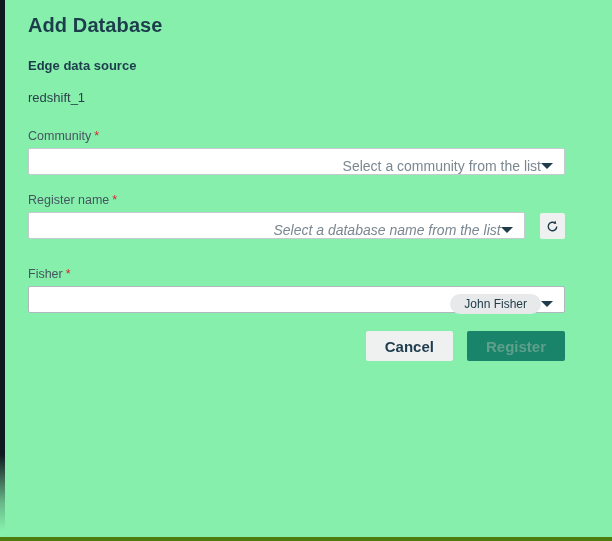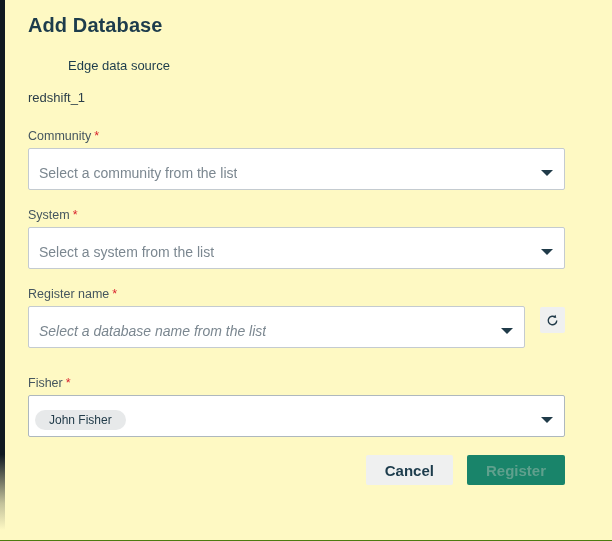--- a/index.html
+++ b/index.html
@@ -5,55 +5,55 @@
   * { margin: 0; padding: 0; box-sizing: border-box; }
   html, body { background: #ffffff; }
   body {
     width: 612px; height: 541px;
     font-family: "Liberation Sans", sans-serif;
     position: relative;
     overflow: hidden;
   }
   .page {
     position: absolute; inset: 0;
-    background: #fef9c3;
-    border-bottom: 1px solid #4d7c0f;
+    background: #86efac;
+    border-bottom: 4px solid #4d7c0f;
   }
   .left-strip {
     position: absolute; left: 0; top: 0;
     width: 5px; height: 541px;
     background: linear-gradient(to bottom, #101920 0%, #101920 84%, rgba(16,25,32,0.25) 93%, rgba(16,25,32,0) 98%);
   }
   .content {
     position: absolute; left: 28px; top: 14px; width: 537px;
   }
   .dialog-title {
     font-size: 20px; font-weight: 700; color: #1d3c4c;
     letter-spacing: 0.1px;
   }
   .edge-source { margin-top: 21px; }
   .edge-source-label {
-    font-size: 13px; font-weight: 400; color: #1d3c4c; margin-left: 40px;
+    font-size: 13px; font-weight: 700; color: #1d3c4c;
   }
   .edge-source-value {
     margin-top: 17px; font-size: 13px; color: #2b3e49;
   }
   .form-group { margin-top: 18px; }
   .form-group.first { margin-top: 24px; }
   .form-group.owner { margin-top: 28px; }
   .field-label {
     font-size: 12.5px; color: #45565f; margin-bottom: 5px;
   }
   .required-mark { color: #d9232e; margin-left: 3px; font-size: 12.5px; }
   .select-box {
-    height: 42px; width: 537px;
+    height: 27px; width: 537px;
     border: 1px solid #c4cbd0;
     border-radius: 2px;
     background: #ffffff;
-    display: flex; align-items: center; justify-content: space-between;
+    display: flex; align-items: center; justify-content: flex-end;
     padding: 8px 11px 0 10px;
     cursor: pointer;
   }
   .select-box.narrow { width: 509px; font-style: italic; }
   .select-box.owner-select { border-color: #aeb8be; padding-left: 6px; }
   .select-placeholder {
     font-size: 14px; color: #7b8790;
     white-space: nowrap; overflow: hidden;
   }
   .caret-down {
@@ -117,29 +117,20 @@
     <div class="form-group first">
       <div class="field-label">
         <span>Community</span><span class="required-mark">*</span>
       </div>
       <div class="select-box">
         <span class="select-placeholder">Select a community from the list</span>
         <span class="caret-down"></span>
       </div>
     </div>
 
-    <div class="form-group">
-      <div class="field-label">
-        <span>System</span><span class="required-mark">*</span>
-      </div>
-      <div class="select-box">
-        <span class="select-placeholder">Select a system from the list</span>
-        <span class="caret-down"></span>
-      </div>
-    </div>
 
     <div class="form-group">
       <div class="field-label">
         <span>Register name</span><span class="required-mark">*</span>
       </div>
       <div class="db-row">
         <div class="select-box narrow">
           <span class="select-placeholder">Select a database name from the list</span>
           <span class="caret-down"></span>
         </div>

